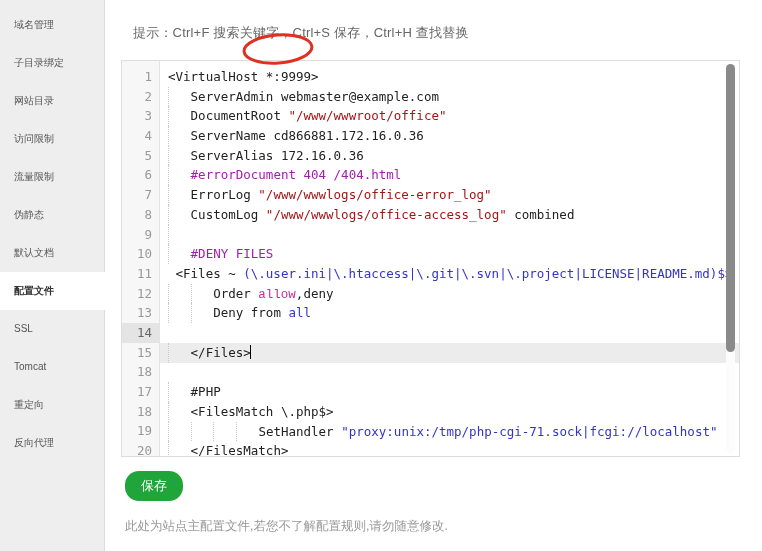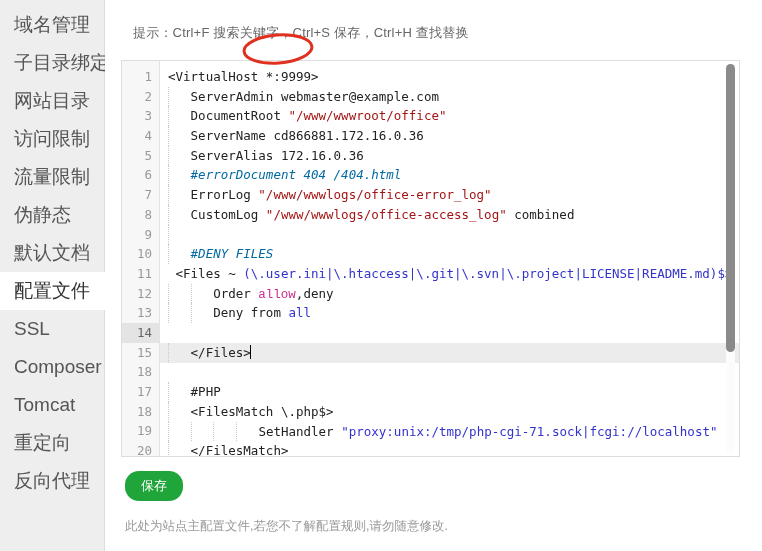--- a/index.html
+++ b/index.html
@@ -29,32 +29,33 @@
     background: #eeeeee;
     border-right: 1px solid #dddddd;
     box-sizing: border-box;
     padding-top: 6px;
     position: relative;
   }
   .side-item {
     height: 38px;
     line-height: 38px;
     padding-left: 14px;
-    font-size: 19px;
+    font-size: 10px;
     color: #555555;
     white-space: nowrap;
     box-sizing: border-box;
     cursor: pointer;
     position: relative;
   }
   .side-item.active {
     background: #ffffff;
     color: #333333;
     width: 106px;
     z-index: 3;
+    font-weight: bold;
   }
 
   
   .main {
     flex: 1 1 auto;
     background: #ffffff;
     box-sizing: border-box;
     padding: 0 22px 0 16px;
     position: relative;
   }
@@ -128,21 +129,21 @@
     position: relative;
   }
   .guide::before {
     content: "";
     position: absolute;
     left: 0;
     top: 0;
     bottom: 0;
     border-left: 1px dotted #c9c9c9;
   }
-  .tok-com { color: #0369a1; font-style: italic; }
+  .tok-com { color: #a21caf; }
   .tok-str { color: #a31515; }
   .tok-blue { color: #3333cc; }
   .tok-mag { color: #cc2b8f; font-family: Liberation Mono, monospace; }
   .caret {
     display: inline-block;
     width: 1px;
     height: 14px;
     background: #000000;
     vertical-align: -2px;
     margin-left: -1px;
@@ -210,21 +211,20 @@
     <div id="sidebar-list">
         <div class="side-item"><span>域名管理</span></div>
         <div class="side-item"><span>子目录绑定</span></div>
         <div class="side-item"><span>网站目录</span></div>
         <div class="side-item"><span>访问限制</span></div>
         <div class="side-item"><span>流量限制</span></div>
         <div class="side-item"><span>伪静态</span></div>
         <div class="side-item"><span>默认文档</span></div>
         <div class="side-item active"><span>配置文件</span></div>
         <div class="side-item"><span>SSL</span></div>
-        <div class="side-item"><span>Composer</span></div>
         <div class="side-item"><span>Tomcat</span></div>
         <div class="side-item"><span>重定向</span></div>
         <div class="side-item"><span>反向代理</span></div>
       </div>
   </div>
 
   <div class="main">
 
     <div class="hint">提示：Ctrl+F 搜索关键字，Ctrl+S 保存，Ctrl+H 查找替换</div>
 

